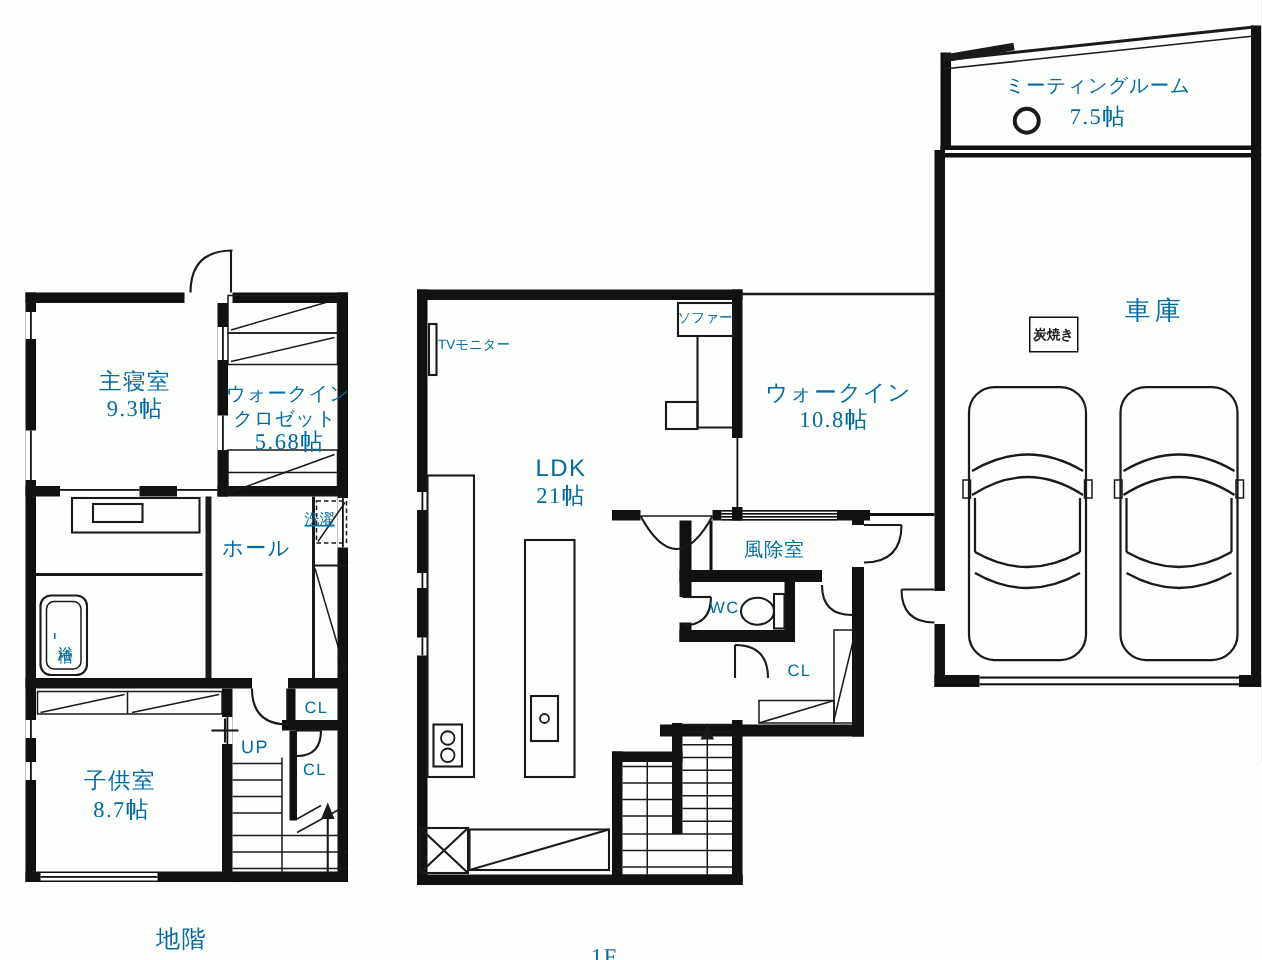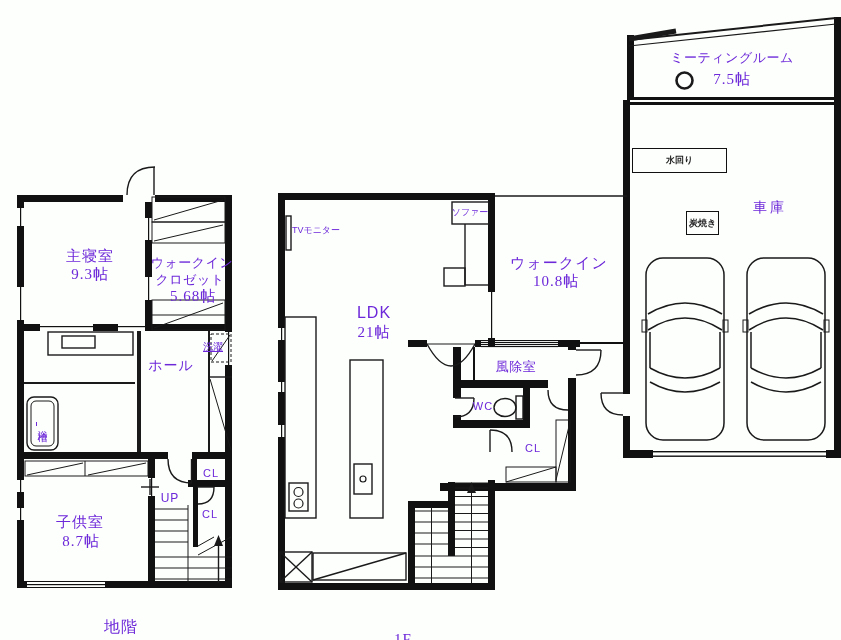--- a/index.html
+++ b/index.html
@@ -4,31 +4,31 @@
 <style>
   html,body{margin:0;padding:0;background:#e8e8e8;}
   .stage{
     position:relative;width:841px;height:640px;background:#fcfffc;
     font-family:"Liberation Sans","DejaVu Sans",sans-serif;color:#111;
     overflow:hidden;margin:0 auto;
   }
   .stage svg{position:absolute;left:0;top:0;}
   .lbl{
     position:absolute;transform:translate(-50%,-50%);
-    white-space:nowrap;color:#6d28d9;letter-spacing:1px;line-height:1;
+    white-space:nowrap;color:#0369a1;letter-spacing:1px;line-height:1;
   }
   .s9{font-size:9px;letter-spacing:0;}
   .s10{font-size:10px;letter-spacing:0;text-decoration:underline;}
   .s11{font-size:11px;text-align:center;}
   .s12{font-size:12px;}
   .s13{font-size:13px;letter-spacing:0.5px;}
   .s14{font-size:14px;}
   .s15{font-size:15px;font-family:Liberation Serif, serif;}
   .s16{font-size:16px;}
-  .s17{font-size:14px;letter-spacing:3px;}
+  .s17{font-size:17px;letter-spacing:3px;}
   .vert{writing-mode:vertical-rl;letter-spacing:2px;}
   .labelbox{
     position:absolute;border:1.6px solid #111;background:#fcfffc;
     display:flex;align-items:center;justify-content:center;color:#1c1c1c;
   }
 </style>
 </head>
 <body>
 
 <div class="stage">
@@ -362,20 +362,17 @@
 <div class="lbl s15" style="left:559px;top:263px">ウォークイン</div>
 <div class="lbl s15" style="left:556px;top:281px">10.8帖</div>
 <div class="lbl s13" style="left:516px;top:366px">風除室</div>
 <div class="lbl s11" style="left:483px;top:406px">WC</div>
 <div class="lbl s11" style="left:533px;top:448px">CL</div>
 <div class="lbl s13" style="left:732px;top:57px">ミーティングルーム</div>
 <div class="lbl s15" style="left:732px;top:79px">7.5帖</div>
 <div class="lbl s17" style="left:770px;top:207px">車庫</div>
 <div class="lbl s15" style="left:403px;top:639px">1F</div>
 
-<div class="labelbox s9" style="left:632px;top:148px;width:93px;height:23px">
-  <span style="font-weight:bold">水回り</span>
-</div>
 <div class="labelbox s9" style="left:686px;top:211px;width:31px;height:22px">
   <span style="font-weight:bold">炭焼き</span>
 </div>
 
 </div>
 
 </body></html>

